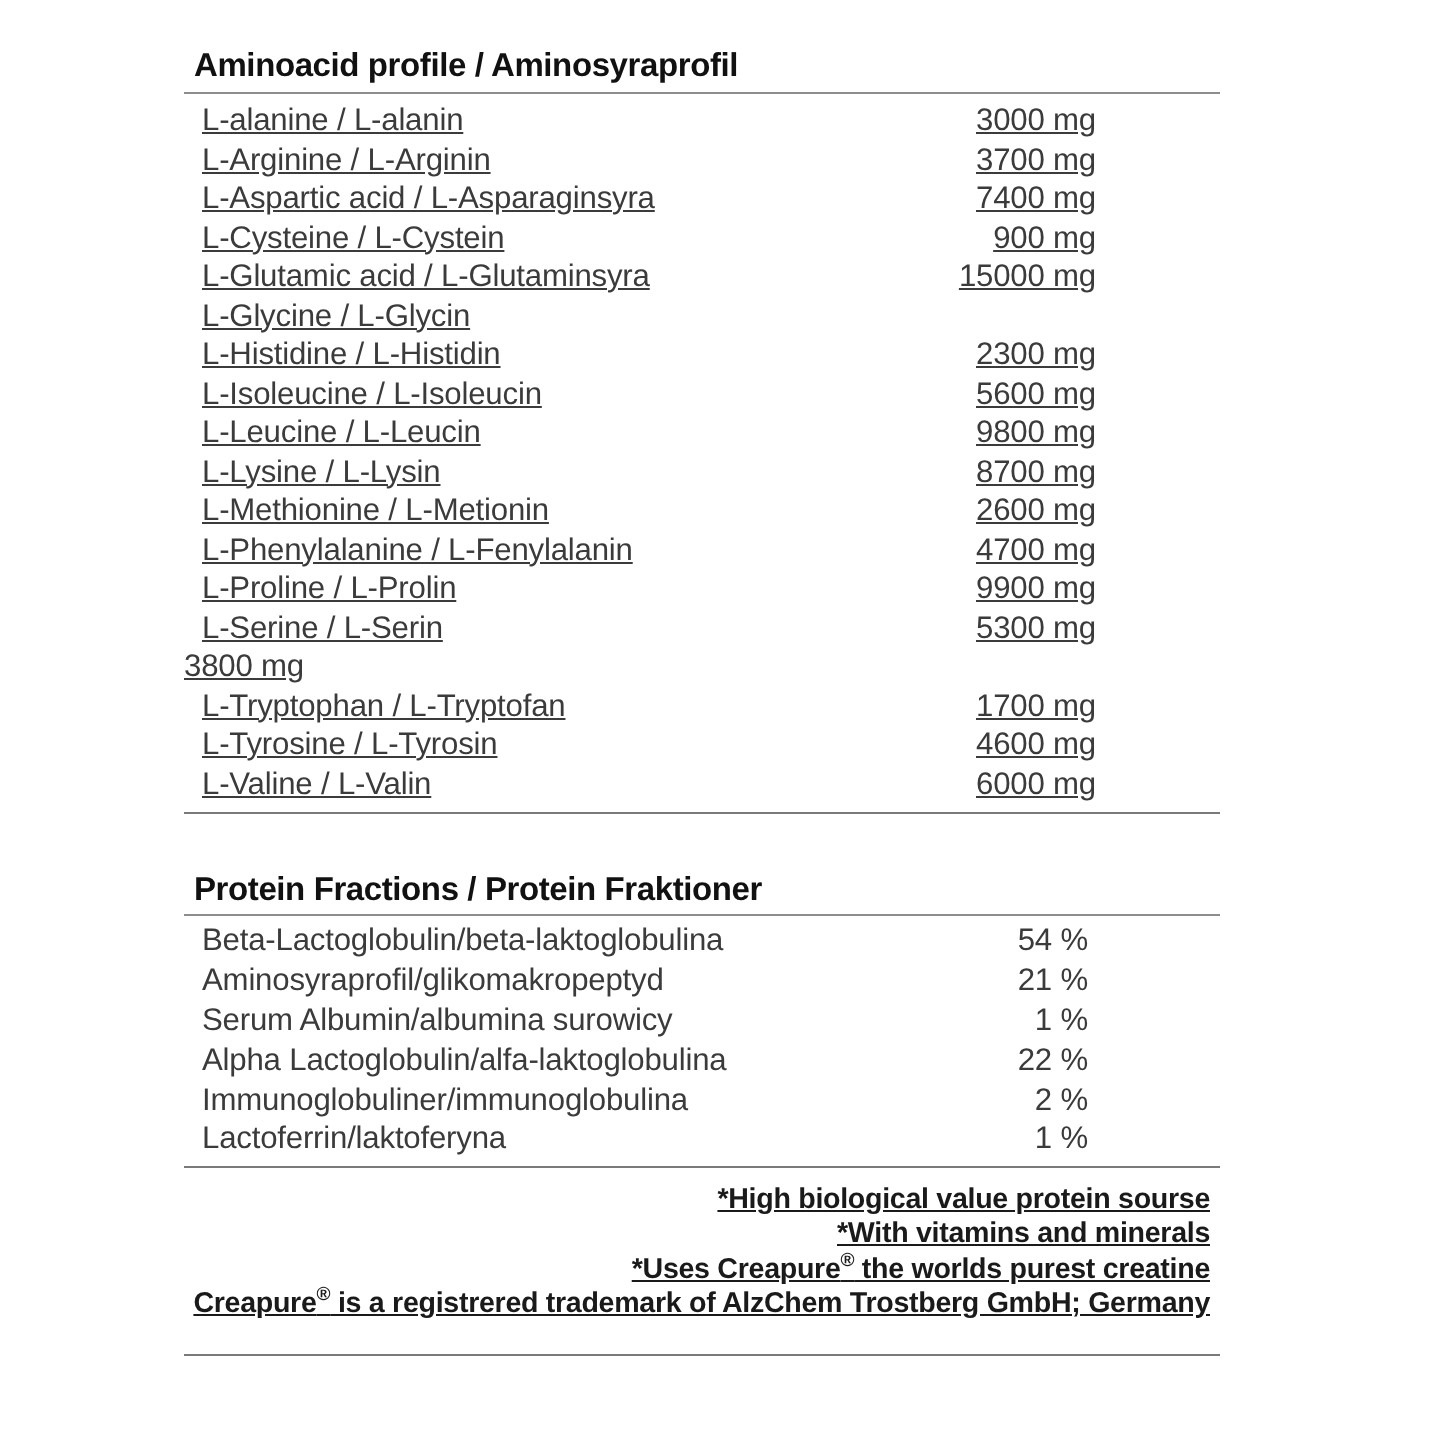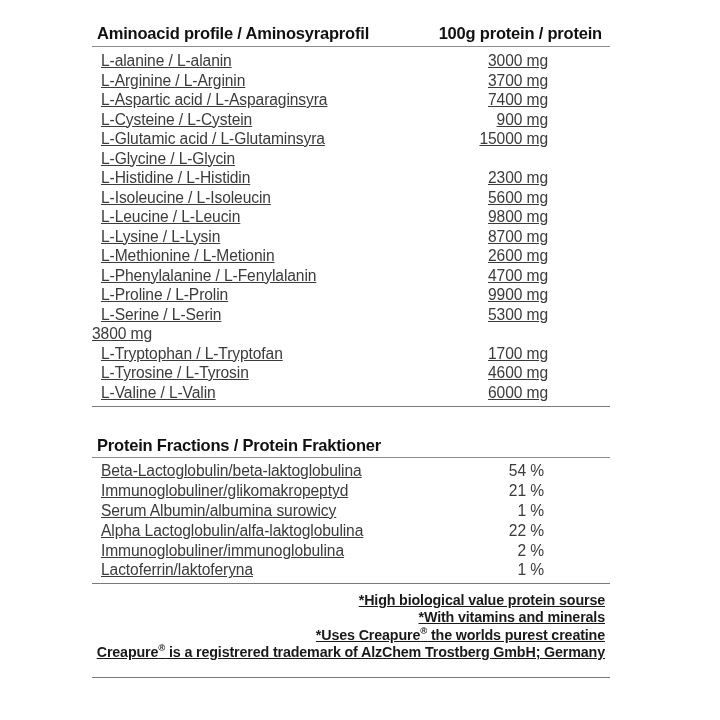--- a/index.html
+++ b/index.html
@@ -77,21 +77,21 @@
   .data-row .label { padding-left: 9px; }
   .data-row .value { padding-right: 62px; }
 
   .fraction-row {
     color: #3b3b3b;
     font-size: 15.6px;
     height: 19.9px;
     line-height: 19.9px;
     letter-spacing: -0.1px;
   }
-  .fraction-row .label { padding-left: 9px; text-decoration: underline; }
+  .fraction-row .label { padding-left: 9px; }
   .fraction-row .value { padding-right: 66px; }
 
   
   #amino-block { top: 24px; }
   #amino-rows { padding-top: 4px; }
   #amino-bottom-rule { margin-top: 4px; }
 
   
   #fractions-block { top: 436px; }
   #fractions-heading {
@@ -137,21 +137,20 @@
 </style>
 </head>
 <body>
 
 <div class="page">
 
   <div class="block" id="amino-block">
 
     <div class="row head-row">
       <span class="label">Aminoacid profile / Aminosyraprofil</span>
-      <span class="value">100g protein / protein</span>
     </div>
 
     <div class="rule"></div>
 
     <div id="amino-rows">
       <div class="row data-row">
         <span class="label">L-alanine  / L-alanin</span>
         <span class="value">3000 mg</span>
       </div>
       <div class="row data-row">
@@ -230,21 +229,21 @@
     <div id="fractions-heading">Protein Fractions / Protein Fraktioner</div>
 
     <div class="rule"></div>
 
     <div id="fractions-rows">
       <div class="row fraction-row">
         <span class="label">Beta-Lactoglobulin/beta-laktoglobulina</span>
         <span class="value">54 %</span>
       </div>
       <div class="row fraction-row">
-        <span class="label">Immunoglobuliner/glikomakropeptyd</span>
+        <span class="label">Aminosyraprofil/glikomakropeptyd</span>
         <span class="value">21 %</span>
       </div>
       <div class="row fraction-row">
         <span class="label">Serum Albumin/albumina surowicy</span>
         <span class="value">1 %</span>
       </div>
       <div class="row fraction-row">
         <span class="label">Alpha Lactoglobulin/alfa-laktoglobulina</span>
         <span class="value">22 %</span>
       </div>

